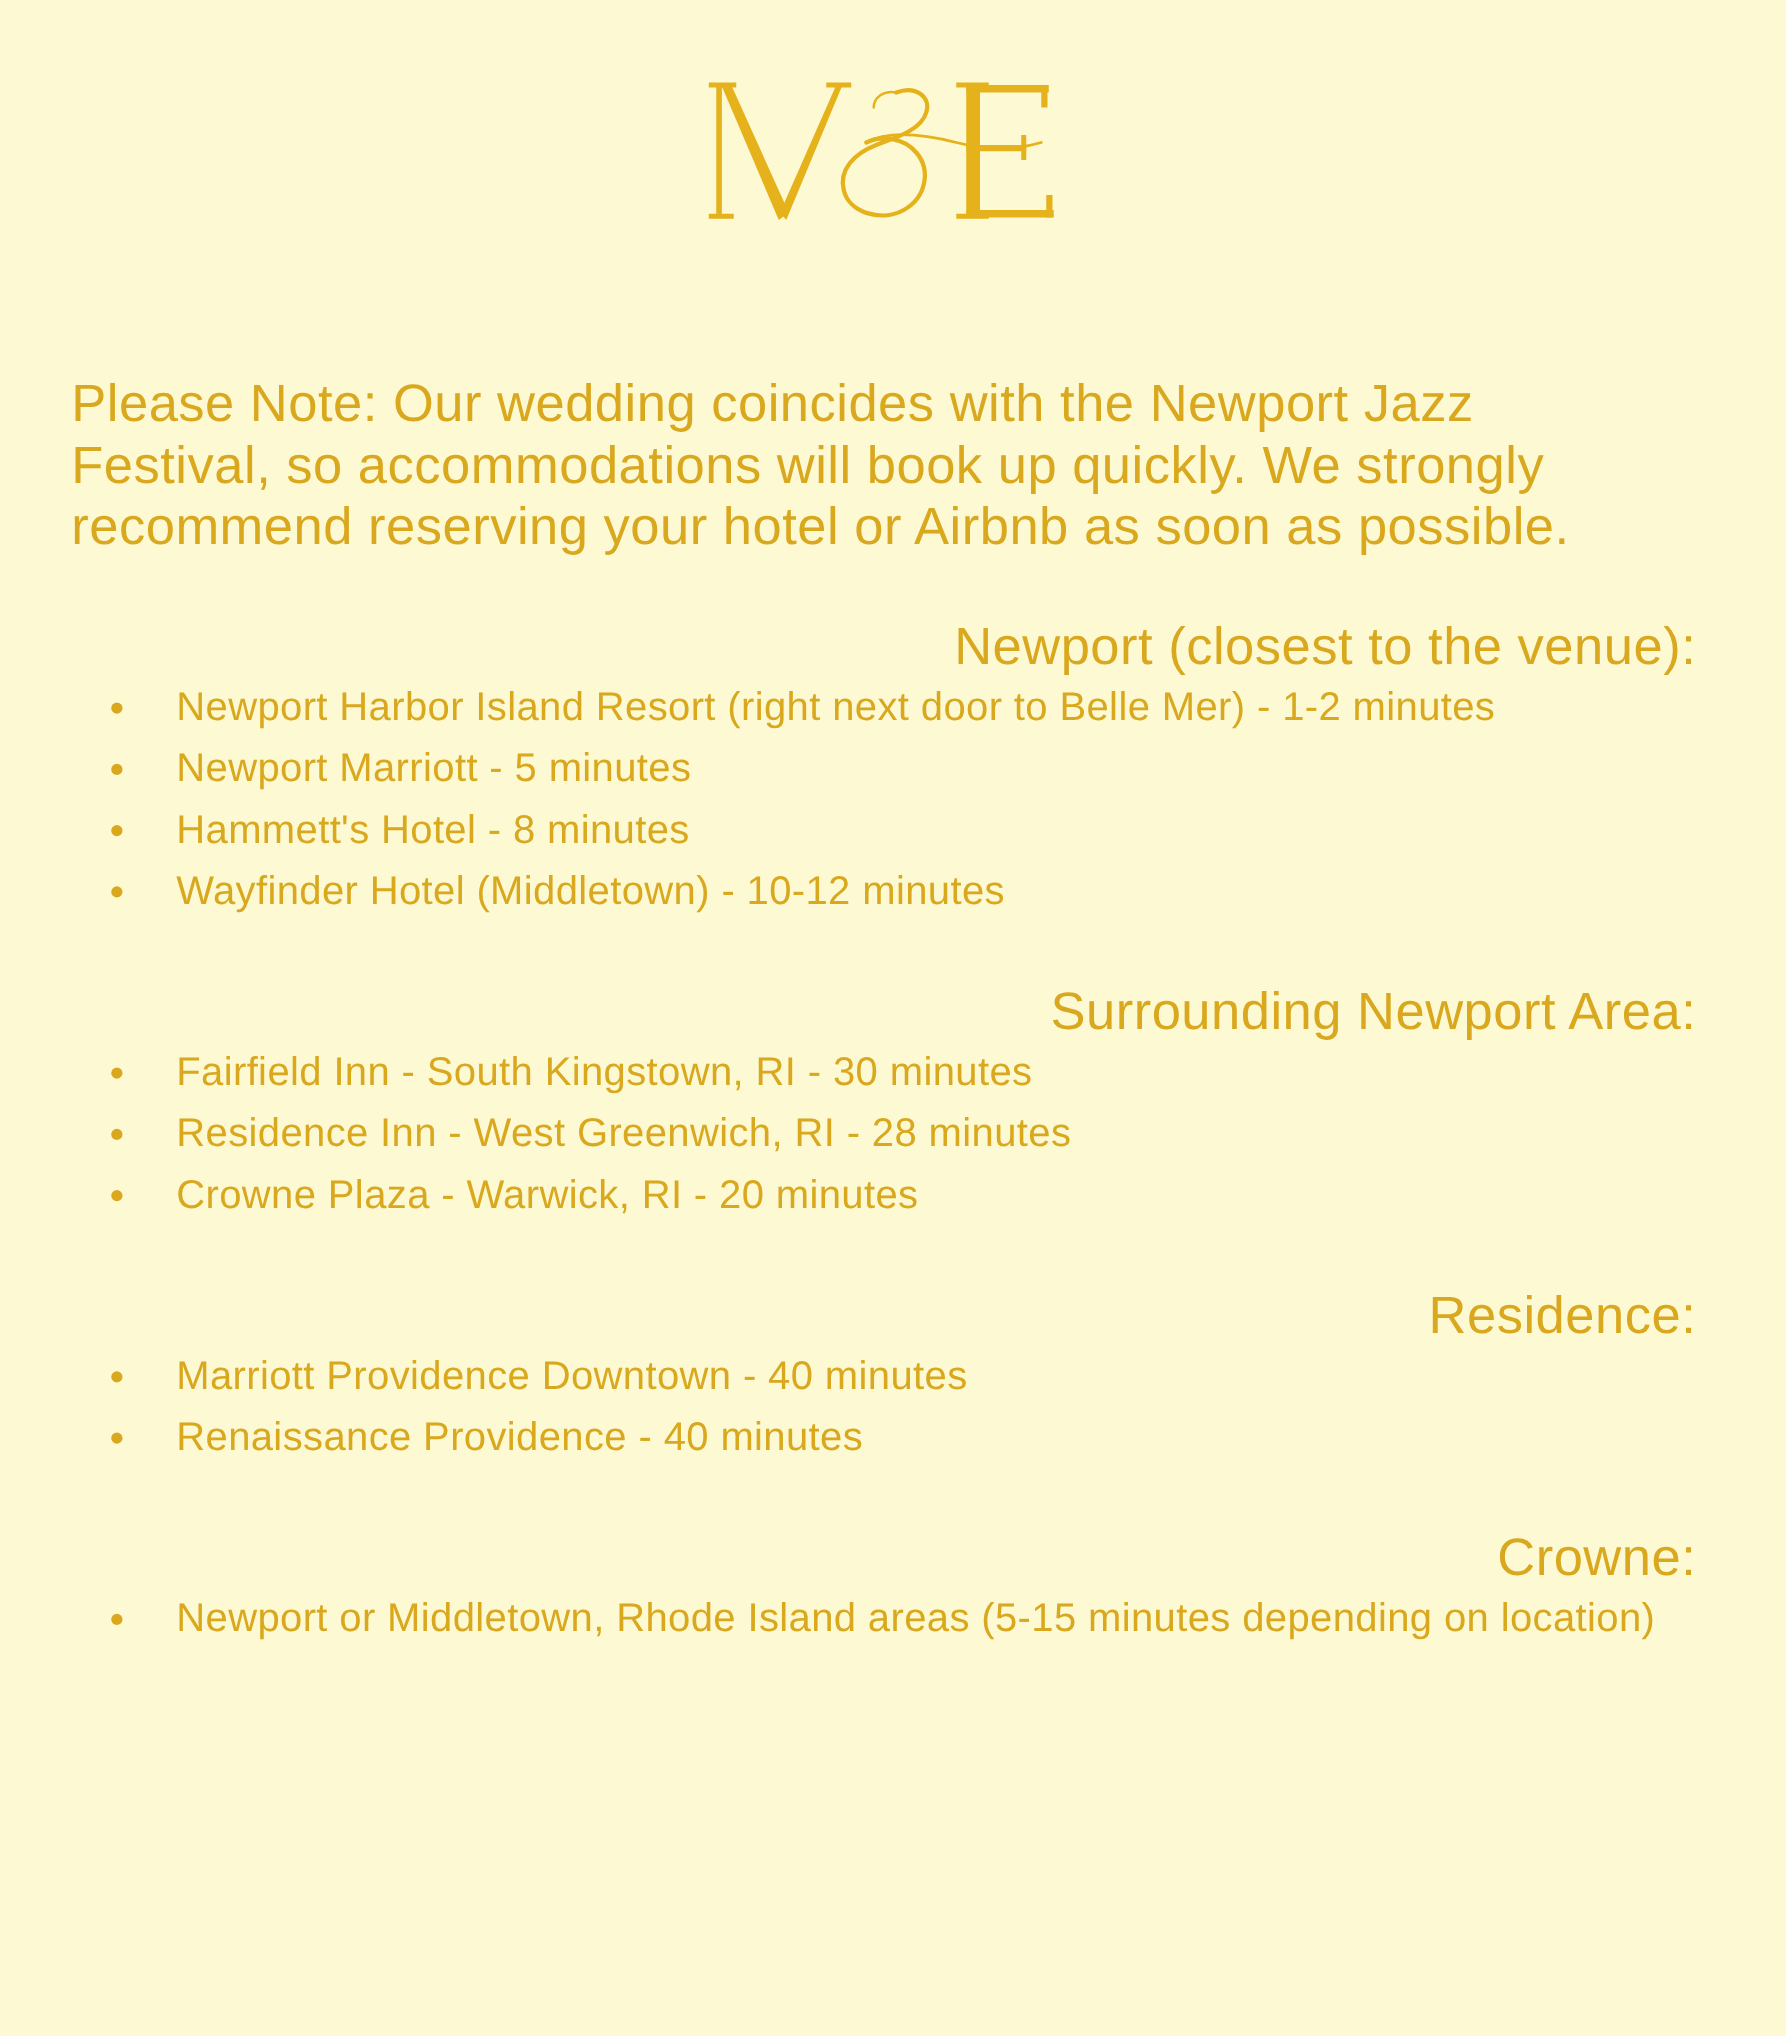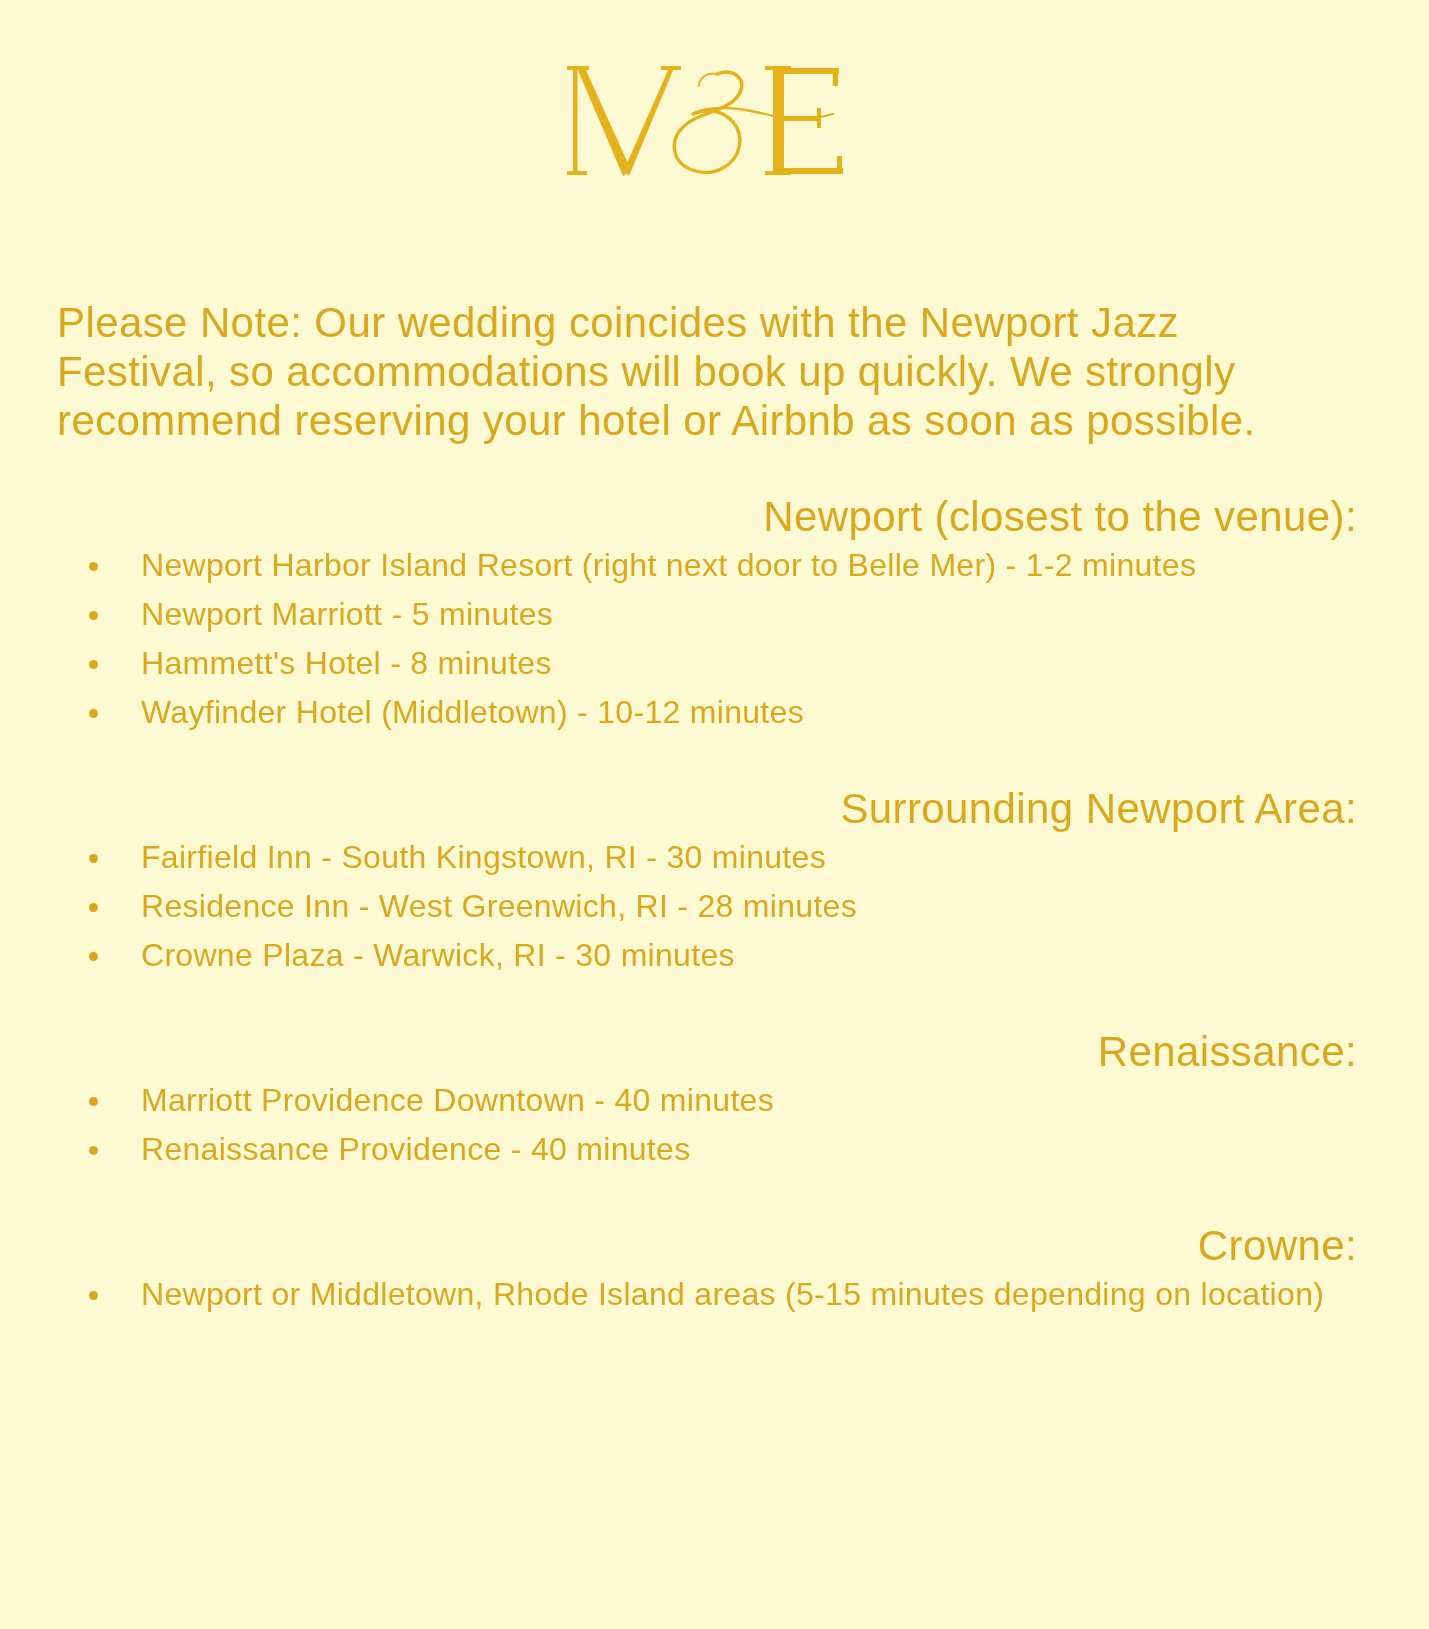--- a/index.html
+++ b/index.html
@@ -186,27 +186,27 @@
         <li>
           <span class="dot"></span>
           <span class="li-text">Fairfield Inn - South Kingstown, RI - 30 minutes</span>
         </li>
         <li>
           <span class="dot"></span>
           <span class="li-text">Residence Inn - West Greenwich, RI - 28 minutes</span>
         </li>
         <li>
           <span class="dot"></span>
-          <span class="li-text">Crowne Plaza - Warwick, RI - 30 minutes</span>
-        </li>
-      </ul>
-    </div>
-
-    <div class="section">
-      <div class="section-heading">Renaissance:</div>
+          <span class="li-text">Crowne Plaza - Warwick, RI - 20 minutes</span>
+        </li>
+      </ul>
+    </div>
+
+    <div class="section">
+      <div class="section-heading">Residence:</div>
       <ul class="bullets">
         <li>
           <span class="dot"></span>
           <span class="li-text">Marriott Providence Downtown - 40 minutes</span>
         </li>
         <li>
           <span class="dot"></span>
           <span class="li-text">Renaissance Providence - 40 minutes</span>
         </li>
       </ul>

